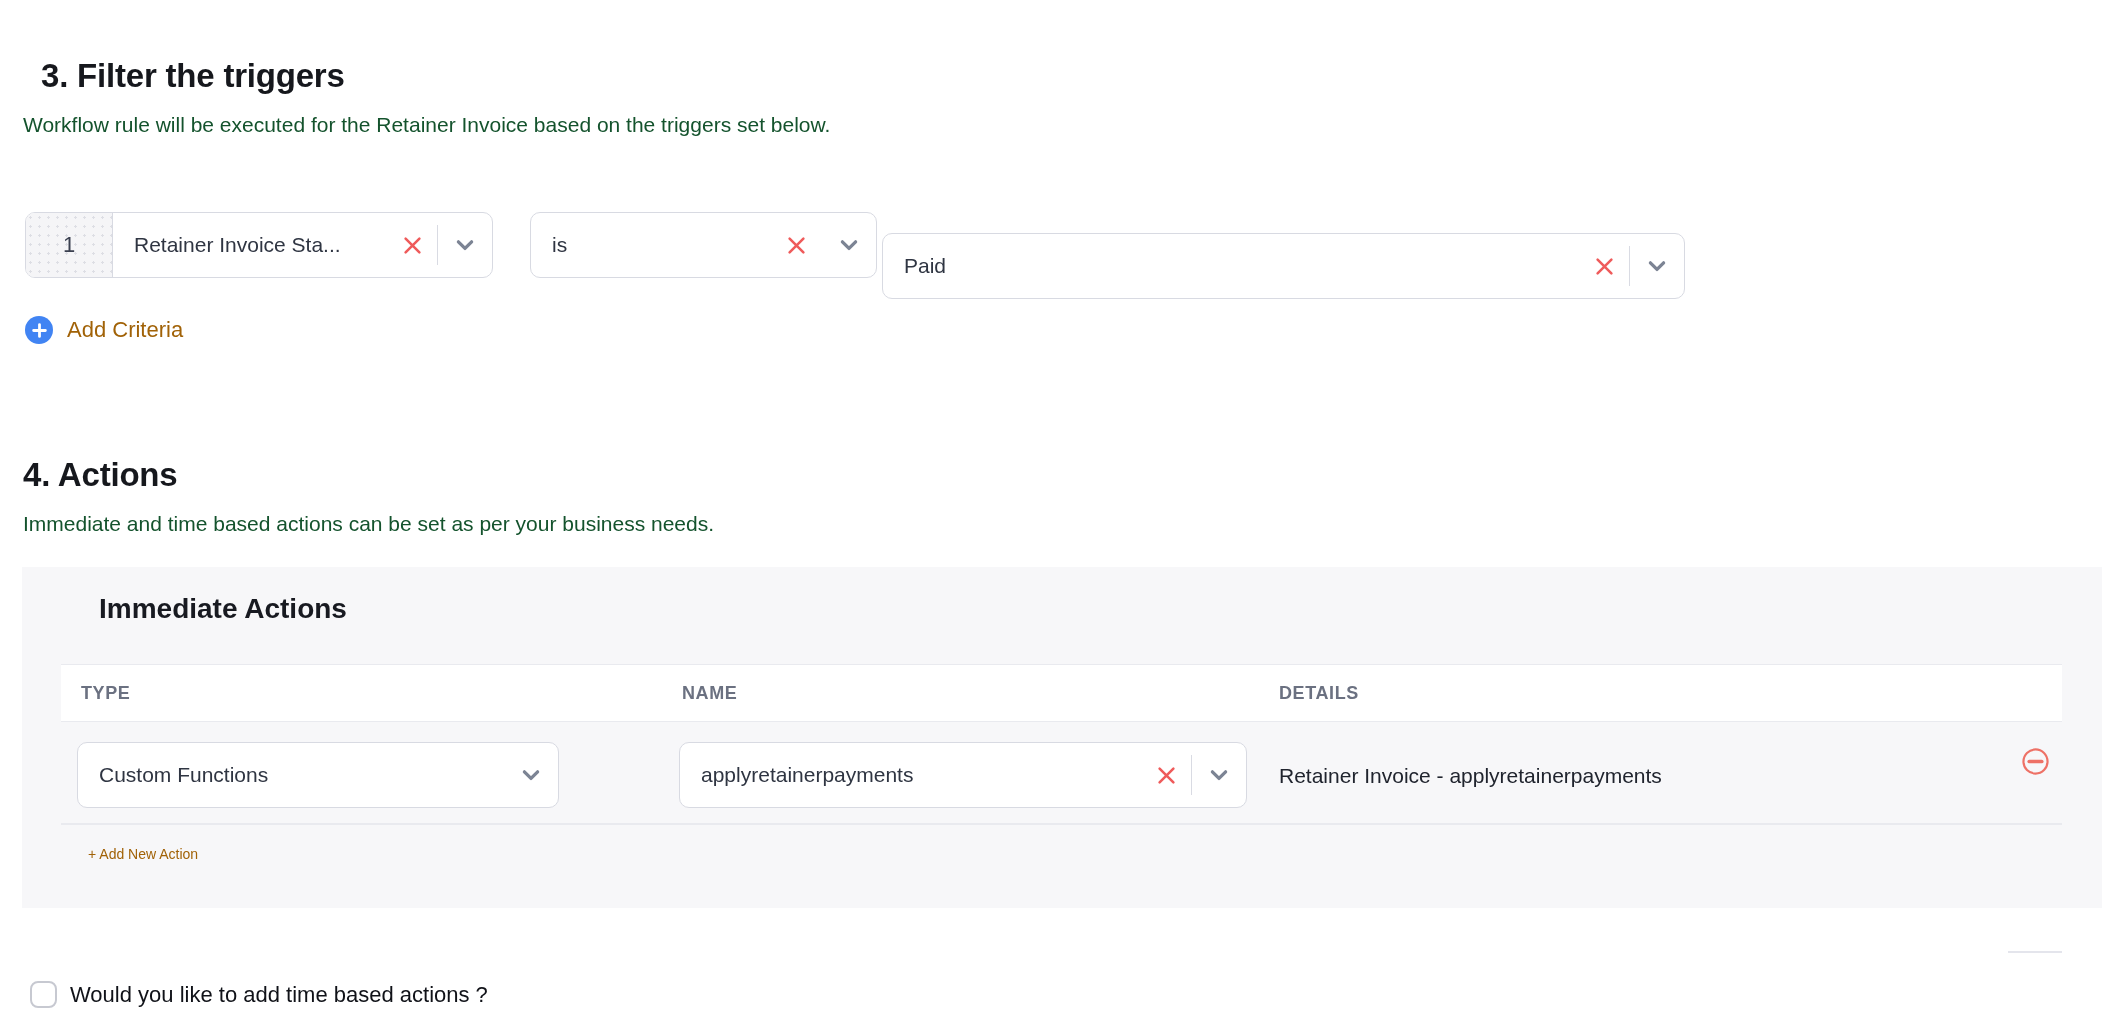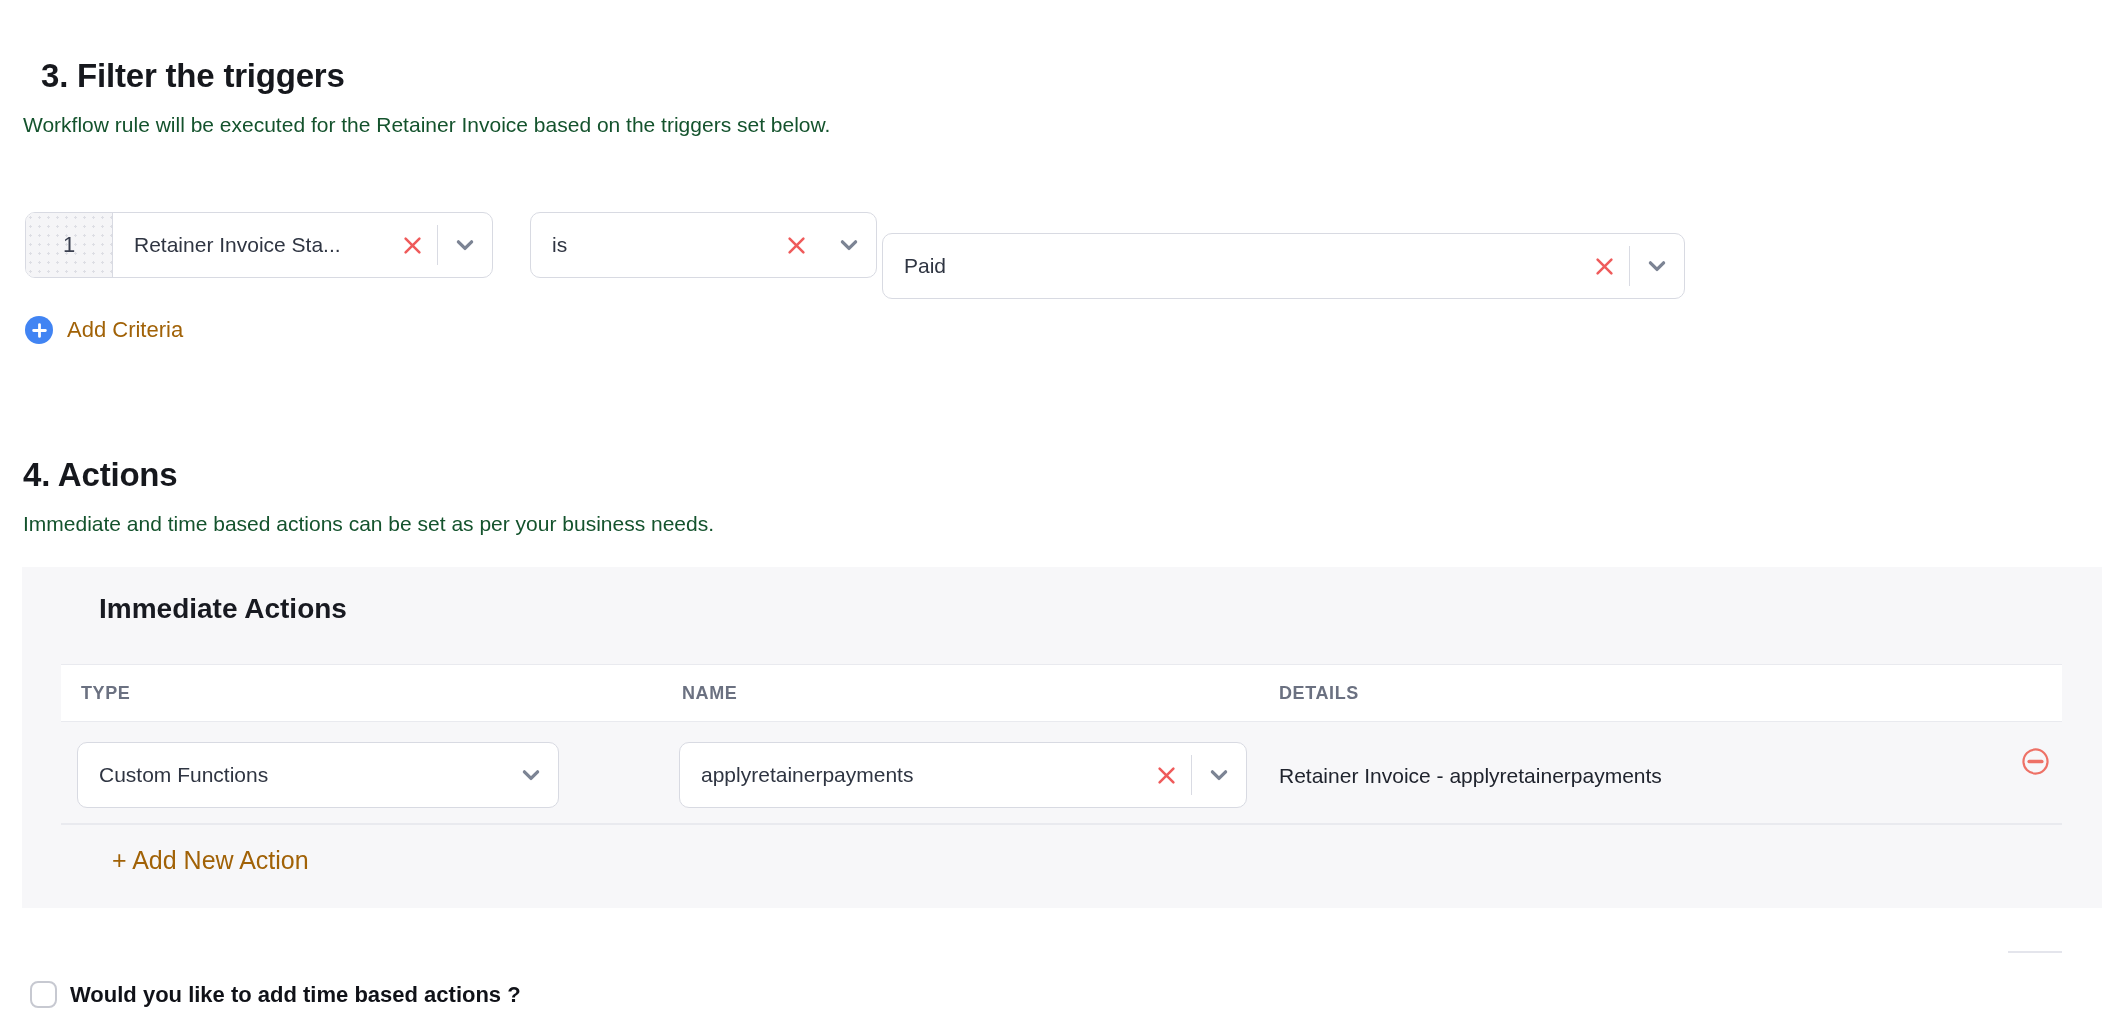--- a/index.html
+++ b/index.html
@@ -134,21 +134,21 @@
   
   .checkbox {
     width: 27px; height: 27px;
     border: 2px solid #c7c9d1;
     border-radius: 8px;
     background: #ffffff;
     cursor: pointer;
   }
   .checkbox-label {
     font-size: 22px;
-    font-weight: 700;
+    font-weight: 400;
     color: #101218;
     text-align: right;
   }
 </style>
 </head>
 <body>
 
 <div class="abs section-heading" style="left:23px; top:57px;margin-left:18px;">3. Filter the triggers</div>
 
 <div class="abs section-subtitle" style="left:23px; top:113px;">Workflow rule will be executed for the Retainer Invoice based on the triggers set below.</div>
@@ -257,19 +257,19 @@
       <svg width="27" height="27" viewBox="0 0 26 26">
         <circle cx="13" cy="13" r="11.6" fill="none" stroke="#ee7166" stroke-width="2.1"></circle>
         <line x1="7" y1="13" x2="19" y2="13" stroke="#ee7166" stroke-width="3.6" stroke-linecap="round"></line>
       </svg>
     </button>
     <div class="icon-underline abs" style="left:1986px; top:229px; width:54px;"></div>
   </div>
 
   <div class="row-bottom-border abs" style="left:39px; top:256px; width:2001px;"></div>
 
-  <a class="blue-link abs" style="left:66px; top:279px; font-size:25px;margin-left:24px;">+ Add New Action</a>
+  <a class="blue-link abs" style="left:66px; top:279px; font-size:14px;">+ Add New Action</a>
 </div>
 
 <div class="abs" style="left:30px; top:981px; display:flex; align-items:center; gap:13px;">
   <div class="checkbox"></div>
   <div class="checkbox-label">Would you like to add time based actions ?</div>
 </div>
 
 </body></html>

